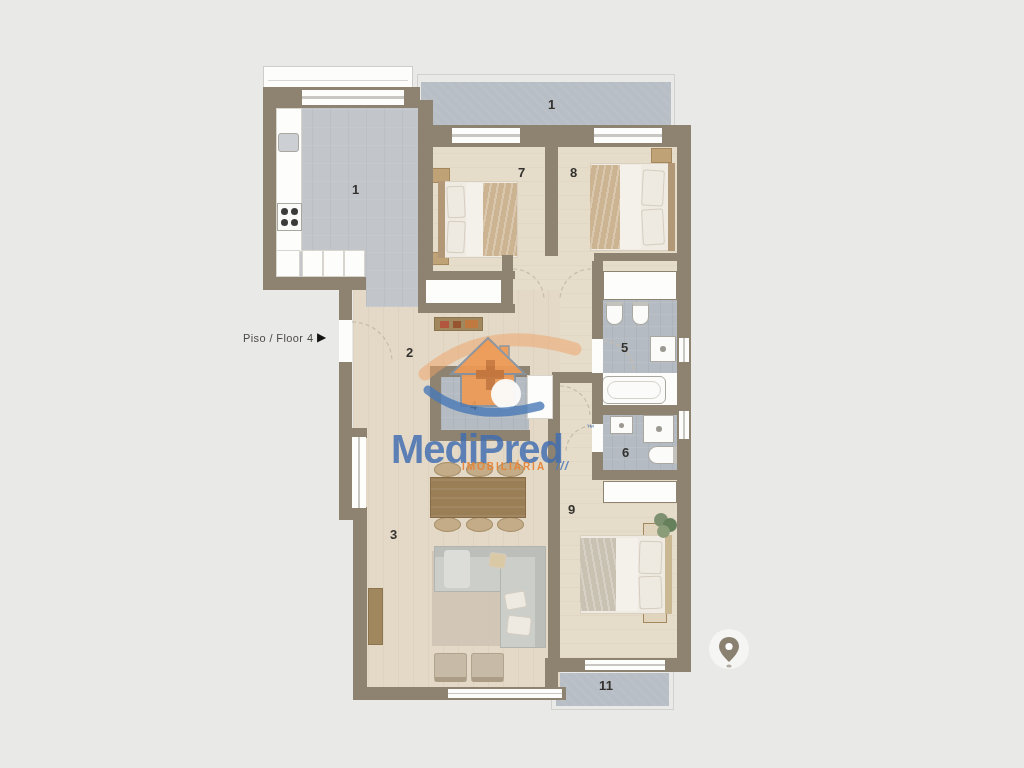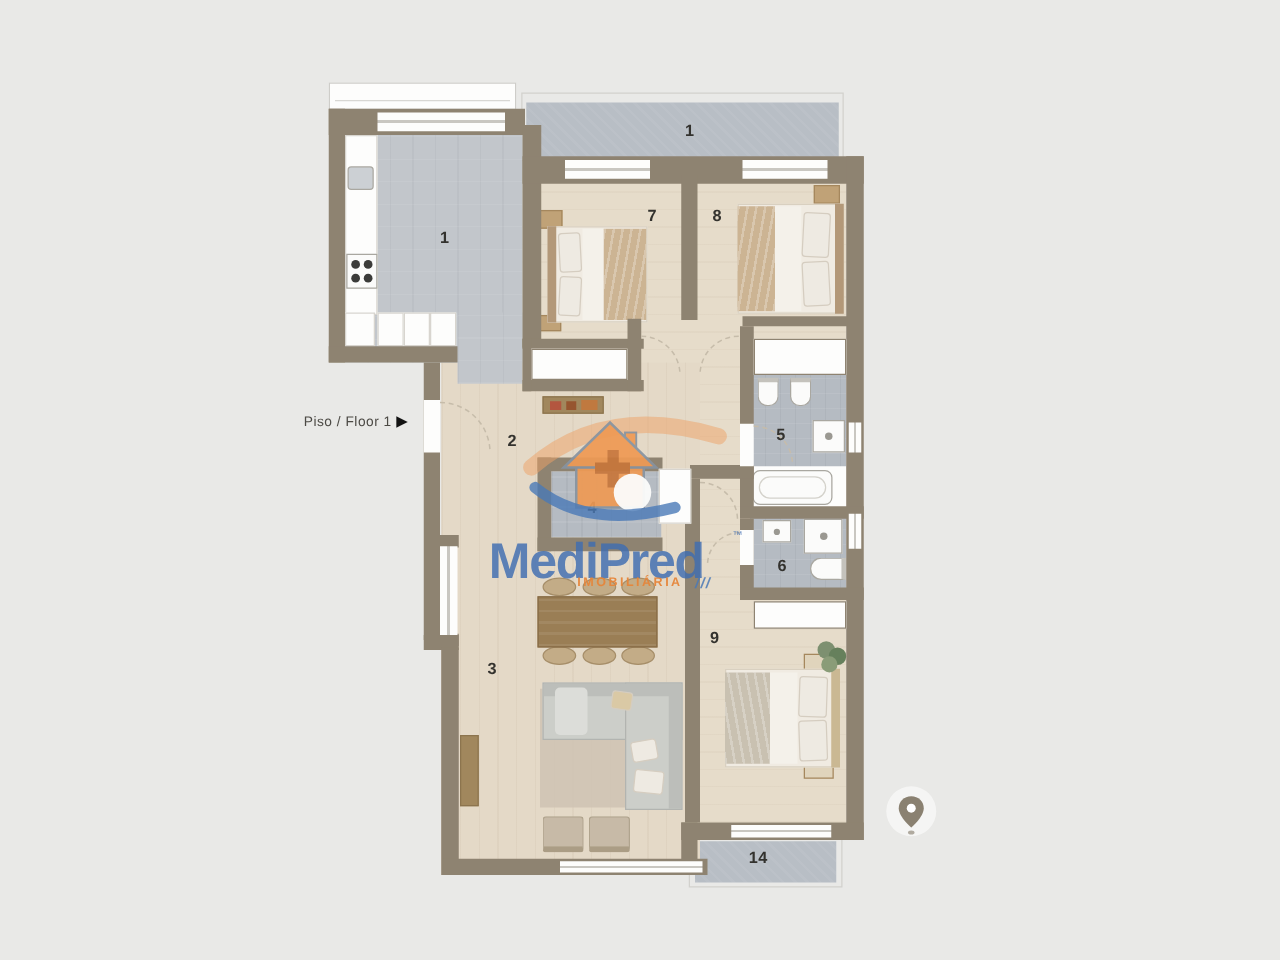--- a/index.html
+++ b/index.html
@@ -223,24 +223,24 @@
   <span class="room-label" style="left:352px;top:182px;">1</span>
   <span class="room-label" style="left:406px;top:345px;">2</span>
   <span class="room-label" style="left:390px;top:527px;">3</span>
   <span class="room-label" style="left:470px;top:398px;">4</span>
   <span class="room-label" style="left:621px;top:340px;">5</span>
   <span class="room-label" style="left:622px;top:445px;">6</span>
   <span class="room-label" style="left:518px;top:165px;">7</span>
   <span class="room-label" style="left:570px;top:165px;">8</span>
   <span class="room-label" style="left:568px;top:502px;">9</span>
   <span class="room-label" style="left:548px;top:97px;">1</span>
-  <span class="room-label" style="left:599px;top:678px;">14</span>
+  <span class="room-label" style="left:599px;top:678px;">11</span>
 
   <div class="floor-selector">
-    <span class="txt">Piso / Floor 1</span>
+    <span class="txt">Piso / Floor 4</span>
     <span class="arr">▶</span>
   </div>
 
   <svg class="abs" style="left:400px;top:318px;" width="200" height="112" viewBox="0 0 200 112" fill="none">
     <path d="M 25 56 Q 85 4 175 31" stroke="#eda266" stroke-width="13" stroke-linecap="round" opacity="0.5"></path>
     <g opacity="0.92">
       <rect x="100" y="28" width="9" height="16" fill="#ef9a54" stroke="#8793a0" stroke-width="1.5"></rect>
       <rect x="61" y="52" width="54" height="36" fill="#ef9a54" stroke="#8793a0" stroke-width="2"></rect>
       <path d="M 51 56 L 88 20 L 125 56 Z" fill="#ef9a54" stroke="#8793a0" stroke-width="2"></path>
       <rect x="86" y="42" width="9" height="30" fill="#c8763a"></rect>

